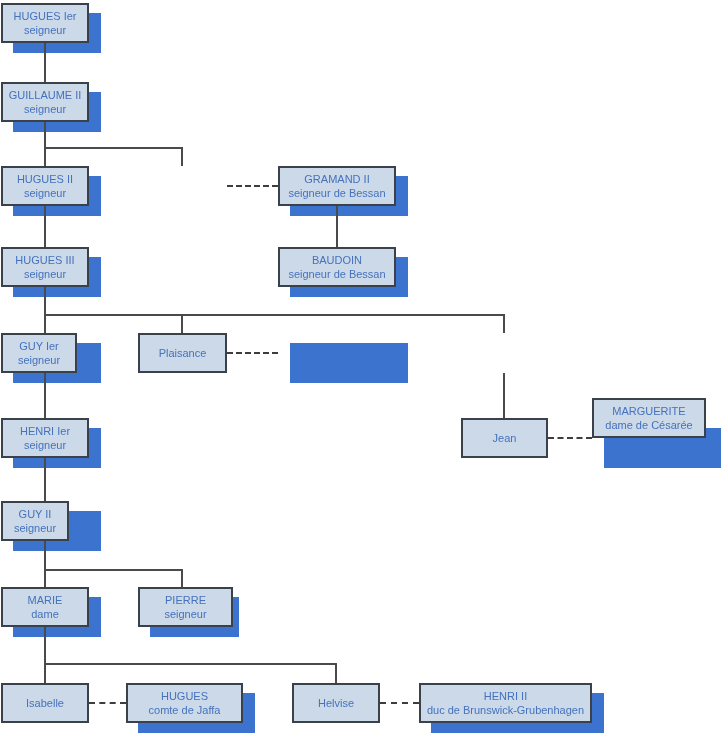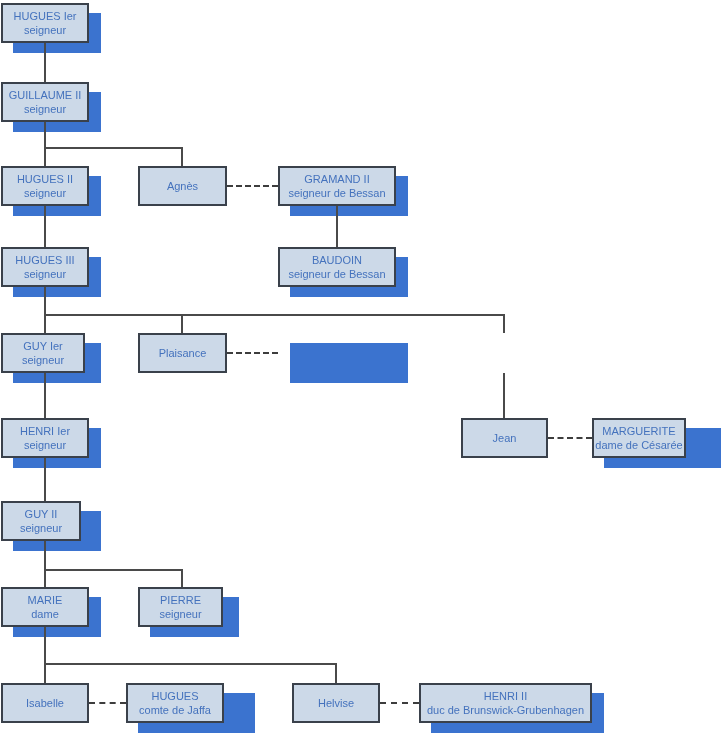--- a/index.html
+++ b/index.html
@@ -108,41 +108,37 @@
   <div class="node" style="left:1px;top:82px;width:88px">
     <div class="nm">GUILLAUME II</div>
     <div class="ttl">seigneur</div>
   </div>
 
   <div class="node" style="left:1px;top:166px;width:88px">
     <div class="nm">HUGUES II</div>
     <div class="ttl">seigneur</div>
   </div>
 
-  <div class="node" style="left:138px;top:166px;width:89px">
-    <div class="nm">Agnès</div>
-
-  </div>
 
   <div class="node" style="left:278px;top:166px;width:118px">
     <div class="nm">GRAMAND II</div>
     <div class="ttl">seigneur de Bessan</div>
   </div>
 
   <div class="node" style="left:1px;top:247px;width:88px">
     <div class="nm">HUGUES III</div>
     <div class="ttl">seigneur</div>
   </div>
 
   <div class="node" style="left:278px;top:247px;width:118px">
     <div class="nm">BAUDOIN</div>
     <div class="ttl">seigneur de Bessan</div>
   </div>
 
-  <div class="node" style="left:1px;top:333px;width:84px">
+  <div class="node" style="left:1px;top:333px;width:76px">
     <div class="nm">GUY Ier</div>
     <div class="ttl">seigneur</div>
   </div>
 
   <div class="node" style="left:138px;top:333px;width:89px">
     <div class="nm">Plaisance</div>
 
   </div>
 
 
@@ -150,46 +146,46 @@
   <div class="node" style="left:1px;top:418px;width:88px">
     <div class="nm">HENRI Ier</div>
     <div class="ttl">seigneur</div>
   </div>
 
   <div class="node" style="left:461px;top:418px;width:87px">
     <div class="nm">Jean</div>
 
   </div>
 
-  <div class="node" style="left:592px;top:418px;width:94px">
+  <div class="node" style="left:592px;top:398px;width:114px">
     <div class="nm">MARGUERITE</div>
     <div class="ttl">dame de Césarée</div>
   </div>
 
-  <div class="node" style="left:1px;top:501px;width:80px">
+  <div class="node" style="left:1px;top:501px;width:68px">
     <div class="nm">GUY II</div>
     <div class="ttl">seigneur</div>
   </div>
 
   <div class="node" style="left:1px;top:587px;width:88px">
     <div class="nm">MARIE</div>
     <div class="ttl">dame</div>
   </div>
 
-  <div class="node" style="left:138px;top:587px;width:85px">
+  <div class="node" style="left:138px;top:587px;width:95px">
     <div class="nm">PIERRE</div>
     <div class="ttl">seigneur</div>
   </div>
 
   <div class="node" style="left:1px;top:683px;width:88px">
     <div class="nm">Isabelle</div>
 
   </div>
 
-  <div class="node" style="left:126px;top:683px;width:98px">
+  <div class="node" style="left:126px;top:683px;width:117px">
     <div class="nm">HUGUES</div>
     <div class="ttl">comte de Jaffa</div>
   </div>
 
   <div class="node" style="left:292px;top:683px;width:88px">
     <div class="nm">Helvise</div>
 
   </div>
 
   <div class="node" style="left:419px;top:683px;width:173px">

